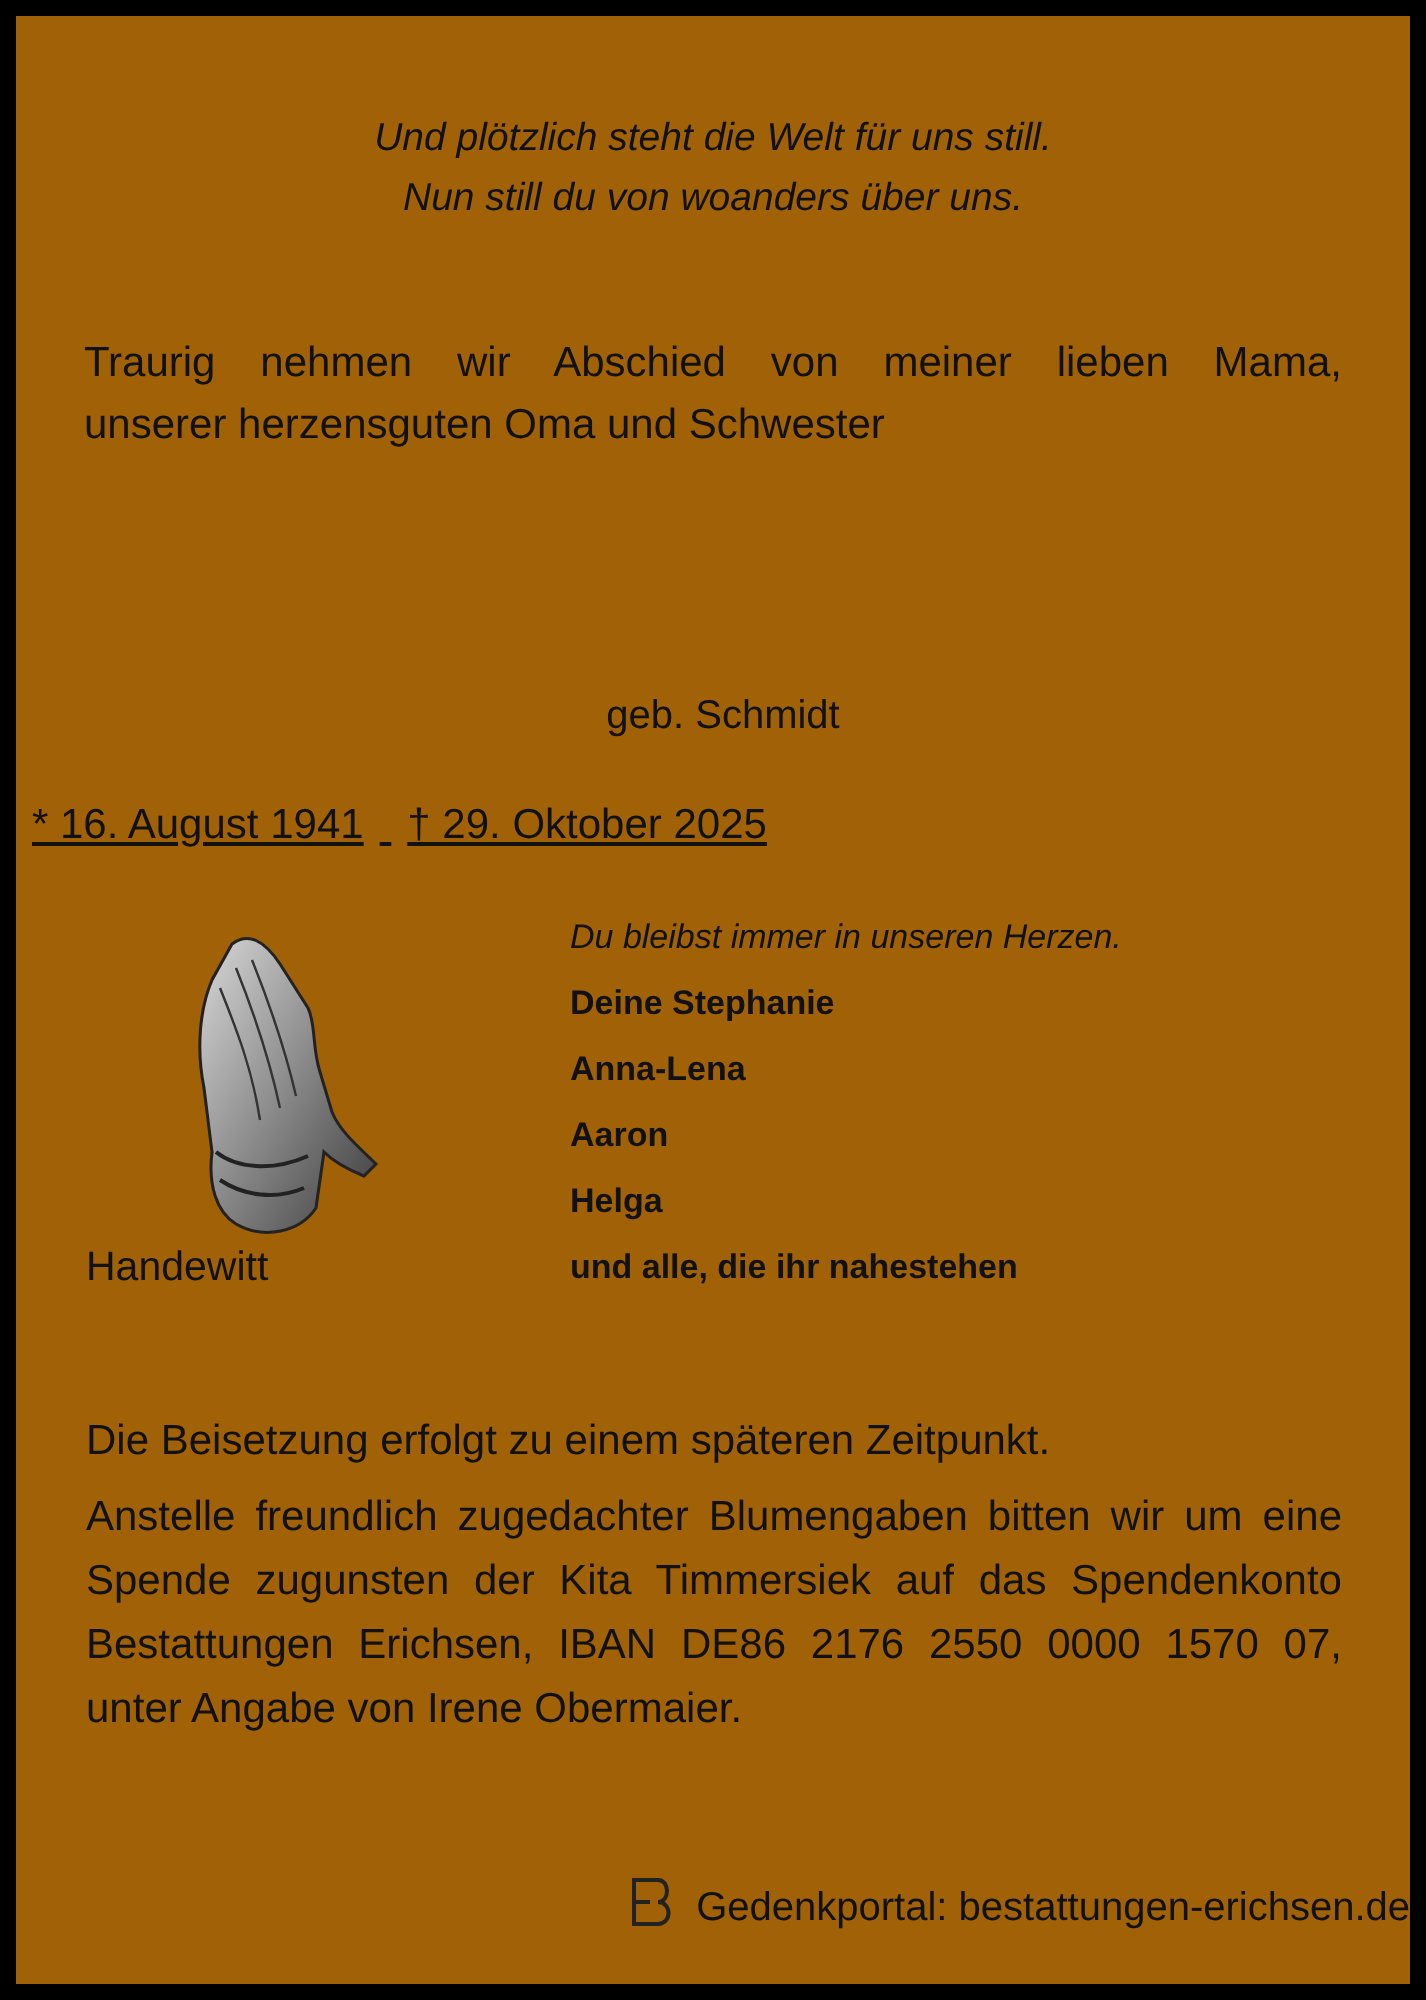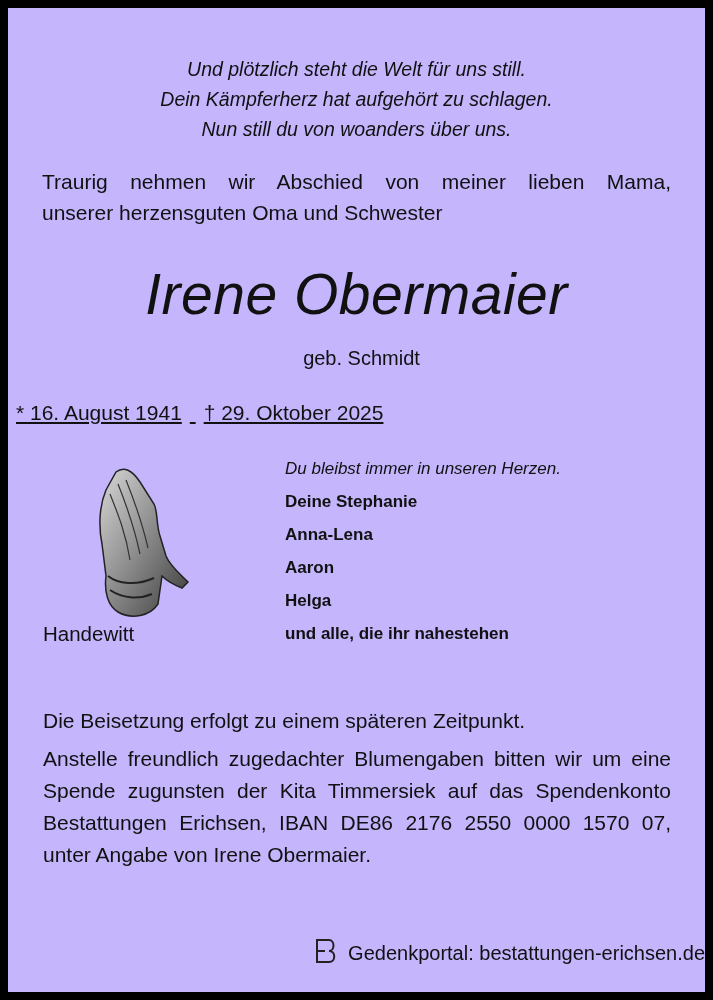--- a/index.html
+++ b/index.html
@@ -1,18 +1,18 @@
 <!DOCTYPE html>
 <html><head>
 <meta charset="utf-8">
 <style>
   html, body { margin:0; padding:0; }
   body { width:713px; height:1000px; background:#000; position:relative; overflow:hidden;
          font-family:"Liberation Sans", "DejaVu Sans", sans-serif; color:#111; }
-  .card { position:absolute; left:8px; top:8px; width:697px; height:984px; background:#c4b5fd; box-sizing:border-box; }
+  .card { position:absolute; left:8px; top:8px; width:697px; height:984px; background:#a16207; box-sizing:border-box; }
   .poem { position:absolute; left:0; right:0; top:46px; text-align:center; font-style:italic; font-size:19.5px; line-height:30px; }
   .intro { position:absolute; left:34px; right:34px; top:158px; font-size:21px; line-height:31px; }
   .intro .l1 { text-align:justify; text-align-last:justify; display:block; }
   .name { position:absolute; left:0; right:0; top:248px; text-align:center; font-style:italic; font-size:57px; line-height:76px; letter-spacing:0.5px; }
   .maiden { position:absolute; left:0; right:0; top:336px; text-align:center; font-size:20px; line-height:28px;padding-left:10px; }
   .dates { position:absolute; left:0; right:0; top:390px; text-align:left; font-size:21px; line-height:30px;text-decoration:underline; }
   .dates span { margin:0 8px; }
   .hands { position:absolute; left:88px; top:456px; width:95px; height:160px; }
   .family { position:absolute; left:277px; top:444px; font-size:17px; line-height:33px; }
   .family .quote { font-style:italic; }
@@ -24,30 +24,28 @@
   .footer { position:absolute; left:0; right:0; top:930px; text-align:right; font-size:20px; line-height:30px; }
   .footer .logo { display:inline-block; vertical-align:-4px; margin-right:6px; }
 </style>
 </head>
 <body>
 
 <div class="card">
 
   <div class="poem">
     <div>Und plötzlich steht die Welt für uns still.</div>
-    <div>Dein Kämpferherz hat aufgehört zu schlagen.</div>
     <div>Nun still du von woanders über uns.</div>
   </div>
 
   <div class="intro">
     <span class="l1">Traurig nehmen wir Abschied von meiner lieben Mama,</span>
     <span>unserer herzensguten Oma und Schwester</span>
   </div>
 
-  <div class="name">Irene Obermaier</div>
   <div class="maiden">geb. Schmidt</div>
   <div class="dates">
     <span>* 16. August 1941</span>
     <span>† 29. Oktober 2025</span>
   </div>
 
   <div class="hands">
     <svg width="95" height="160" viewBox="0 0 95 160">
       <defs>
         <linearGradient id="g1" x1="0" y1="0" x2="1" y2="1">

